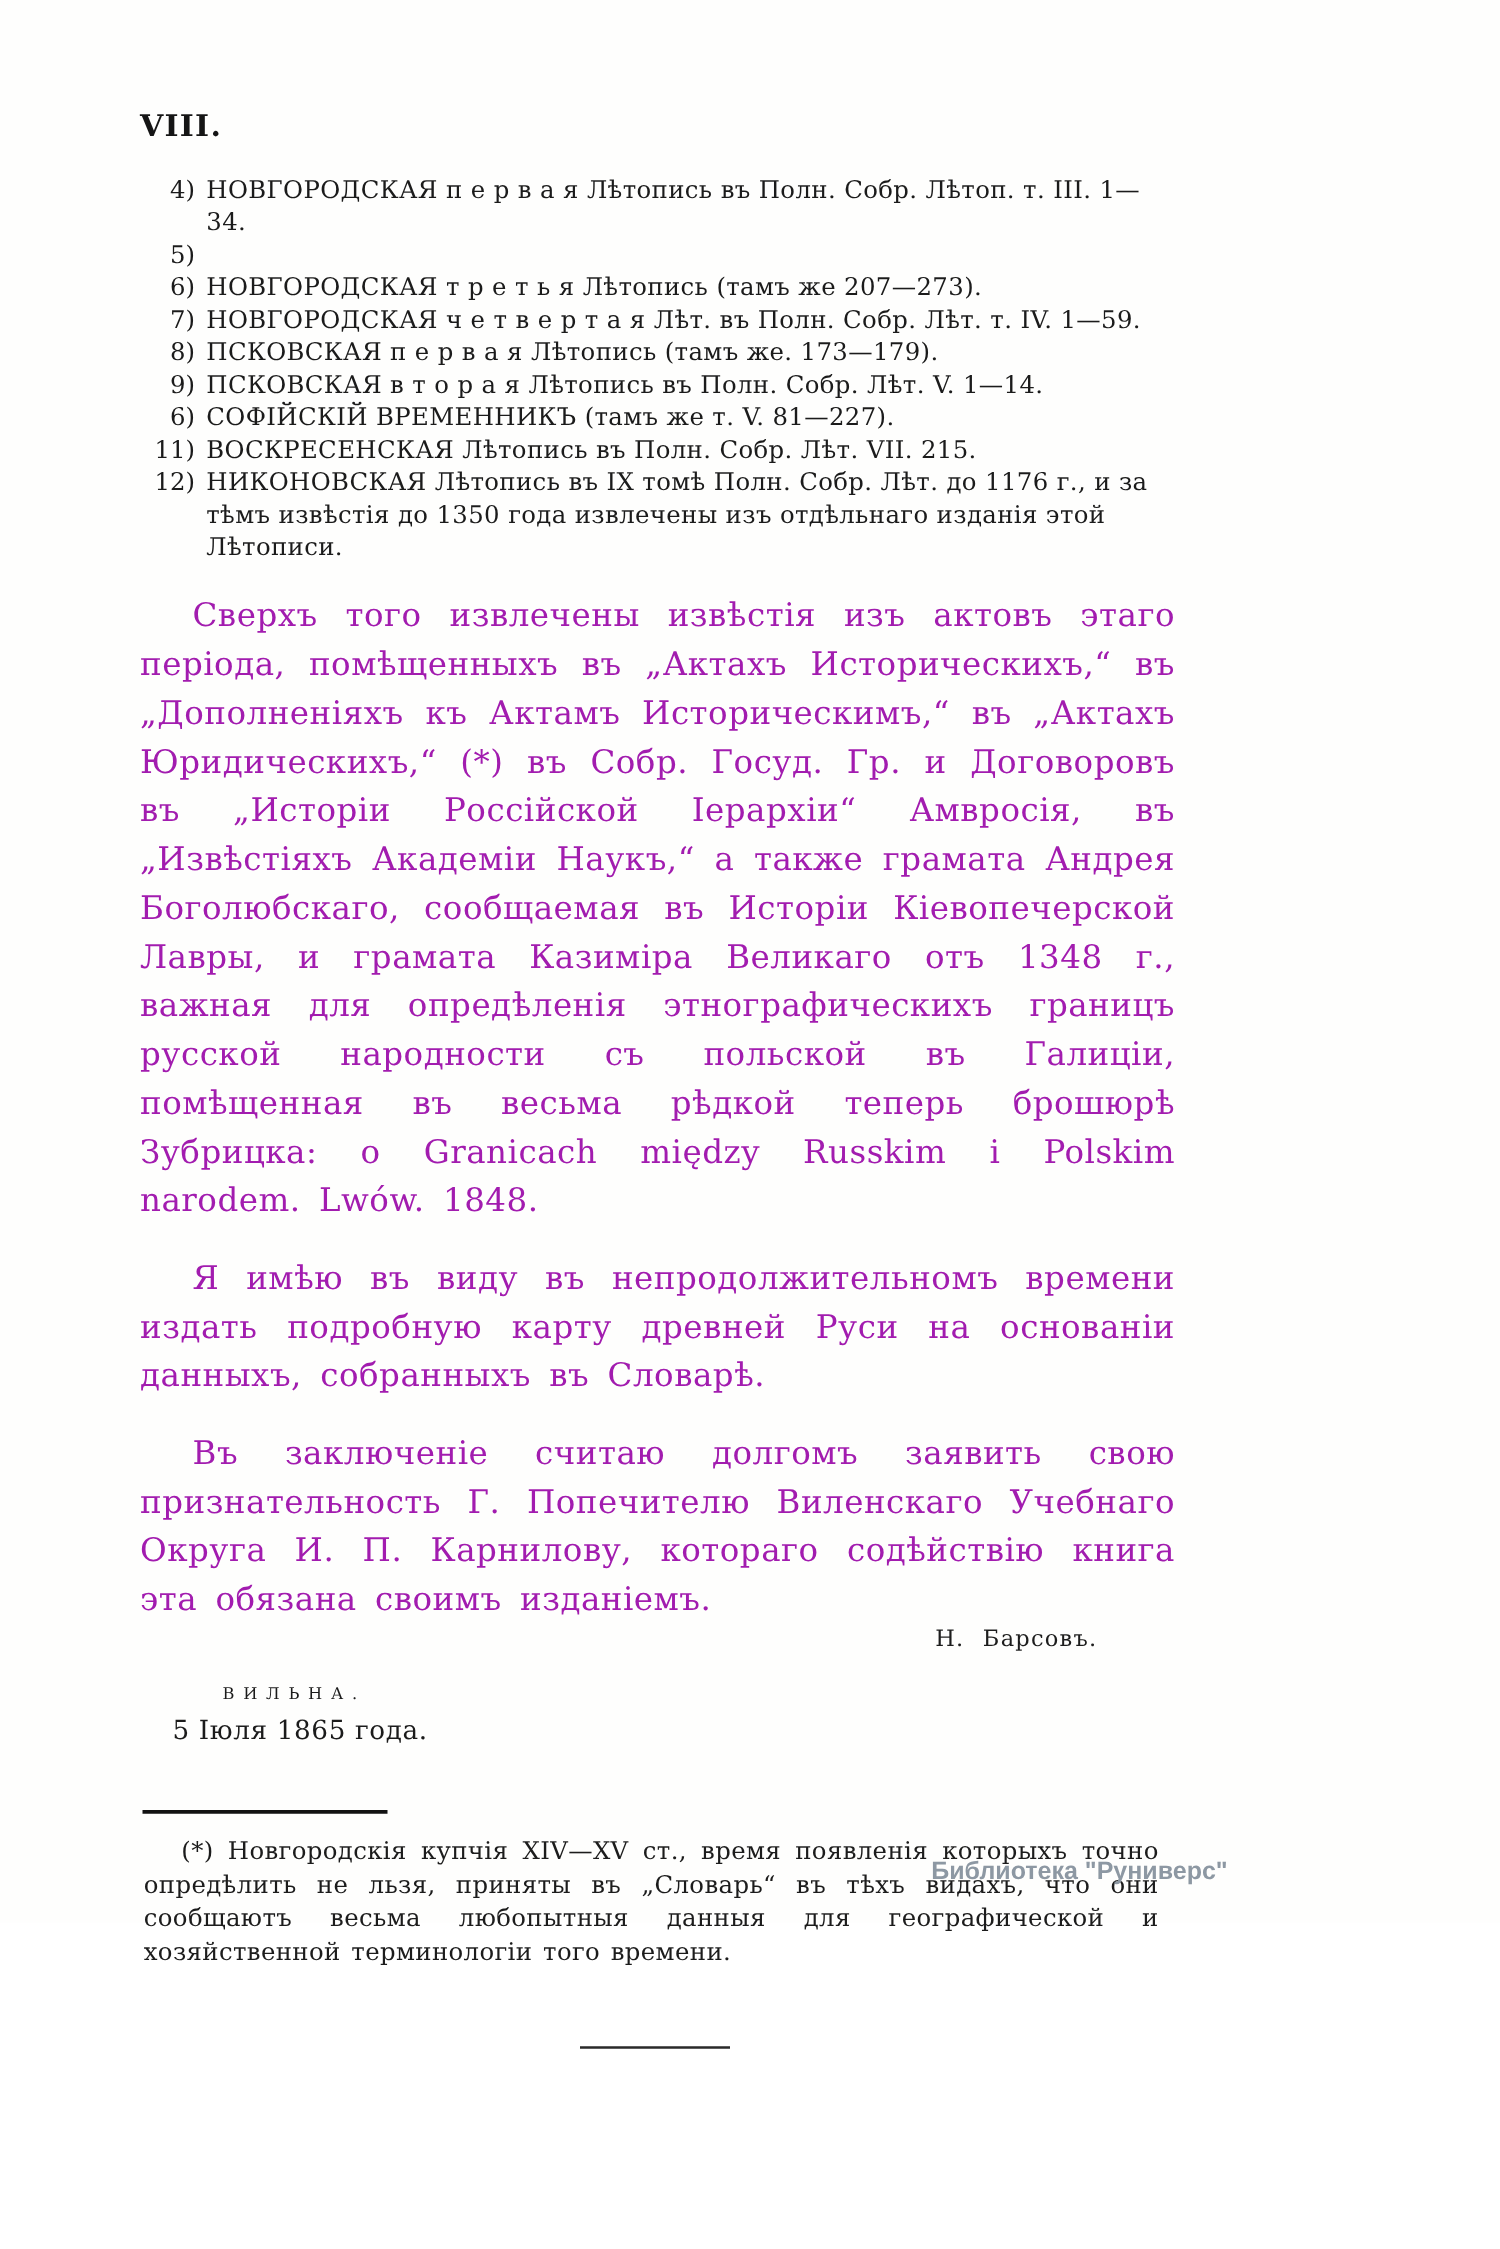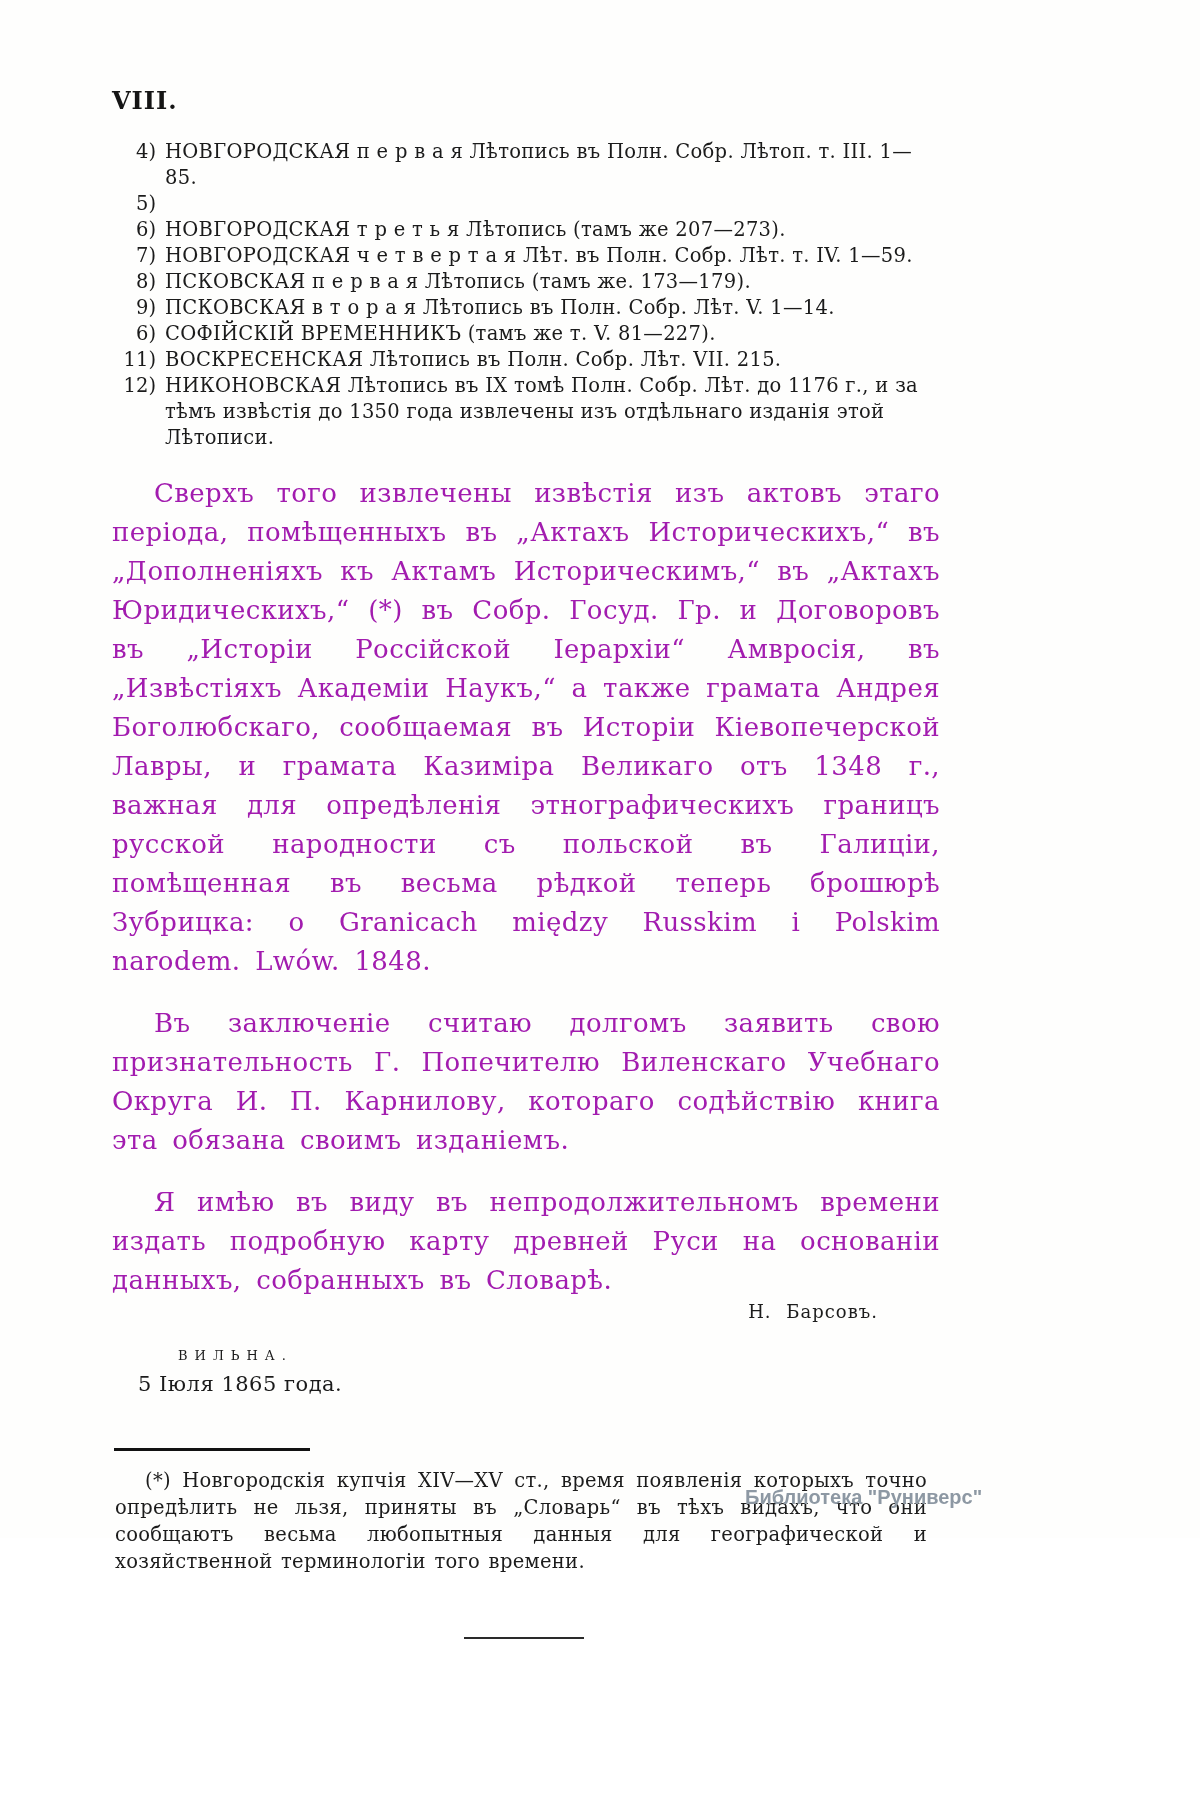--- a/index.html
+++ b/index.html
@@ -119,21 +119,21 @@
 <body>
 
 <div class="page">
   <div class="content">
 
     <div class="roman-header">VIII.</div>
 
     <div class="biblist">
       <div class="row">
         <span class="num">4)</span>
-        <span class="txt">НОВГОРОДСКАЯ п е р в а я  Лѣтопись въ Полн. Собр. Лѣтоп. т. III. 1—85.</span>
+        <span class="txt">НОВГОРОДСКАЯ п е р в а я  Лѣтопись въ Полн. Собр. Лѣтоп. т. III. 1—34.</span>
       </div>
       <div class="row">
         <span class="num">5)</span>
       </div>
       <div class="row">
         <span class="num">6)</span>
         <span class="txt">НОВГОРОДСКАЯ т р е т ь я  Лѣтопись (тамъ же 207—273).</span>
       </div>
       <div class="row">
         <span class="num">7)</span>
@@ -155,22 +155,22 @@
         <span class="num">11)</span>
         <span class="txt">ВОСКРЕСЕНСКАЯ Лѣтопись въ Полн. Собр. Лѣт. VII. 215.</span>
       </div>
       <div class="row">
         <span class="num">12)</span>
         <span class="txt">НИКОНОВСКАЯ Лѣтопись въ IX томѣ Полн. Собр. Лѣт. до 1176 г., и за тѣмъ извѣстія до 1350 года извлечены изъ отдѣльнаго изданія этой Лѣтописи.</span>
       </div>
     </div>
 
     <div class="para">Сверхъ того извлечены извѣстія изъ актовъ этаго періода, помѣщенныхъ въ „Актахъ Историческихъ,“ въ „Дополненіяхъ къ Актамъ Историческимъ,“ въ „Актахъ Юридическихъ,“ (*) въ Собр. Госуд. Гр. и Договоровъ въ „Исторіи Россійской Іерархіи“ Амвросія, въ „Извѣстіяхъ Академіи Наукъ,“ а также грамата Андрея Боголюбскаго, сообщаемая въ Исторіи Кіевопечерской Лавры, и грамата Казиміра Великаго отъ 1348 г., важная для опредѣленія этнографическихъ границъ русской народности съ польской въ Галиціи, помѣщенная въ весьма рѣдкой теперь брошюрѣ Зубрицка: o Granicach między Russkim i Polskim narodem. Lwów. 1848.</div>
+    <div class="para">Я имѣю въ виду въ непродолжительномъ времени издать подробную карту древней Руси на основаніи данныхъ, собранныхъ въ Словарѣ.</div>
     <div class="para">Въ заключеніе считаю долгомъ заявить свою признательность Г. Попечителю Виленскаго Учебнаго Округа И. П. Карнилову, котораго содѣйствію книга эта обязана своимъ изданіемъ.</div>
-    <div class="para">Я имѣю въ виду въ непродолжительномъ времени издать подробную карту древней Руси на основаніи данныхъ, собранныхъ въ Словарѣ.</div>
 
     <div class="signature">Н. Барсовъ.</div>
 
     <div class="place">ВИЛЬНА.</div>
     <div class="date">5 Іюля 1865 года.</div>
 
     <div class="footnote-rule"></div>
     <div class="footnote">(*) Новгородскія купчія XIV—XV ст., время появленія которыхъ точно опредѣлить не льзя, приняты въ „Словарь“ въ тѣхъ видахъ, что они сообщаютъ весьма любопытныя данныя для географической и хозяйственной терминологіи того времени.</div>
 
     <div class="end-divider"></div>

